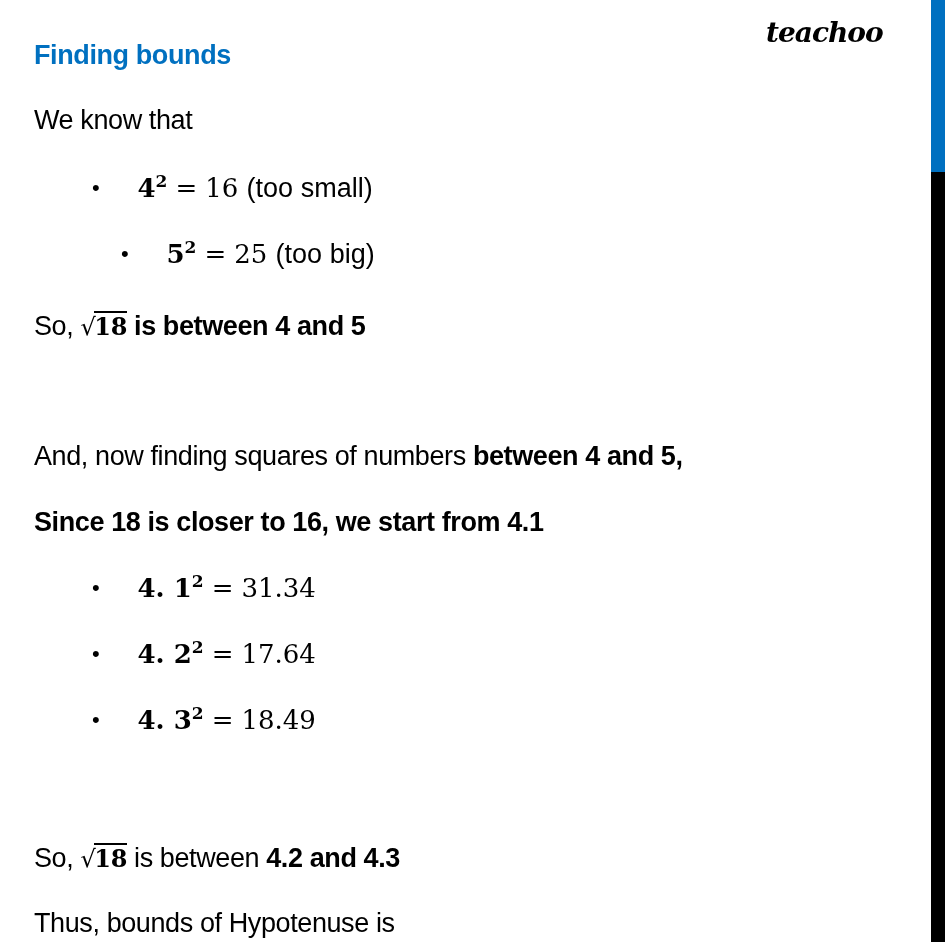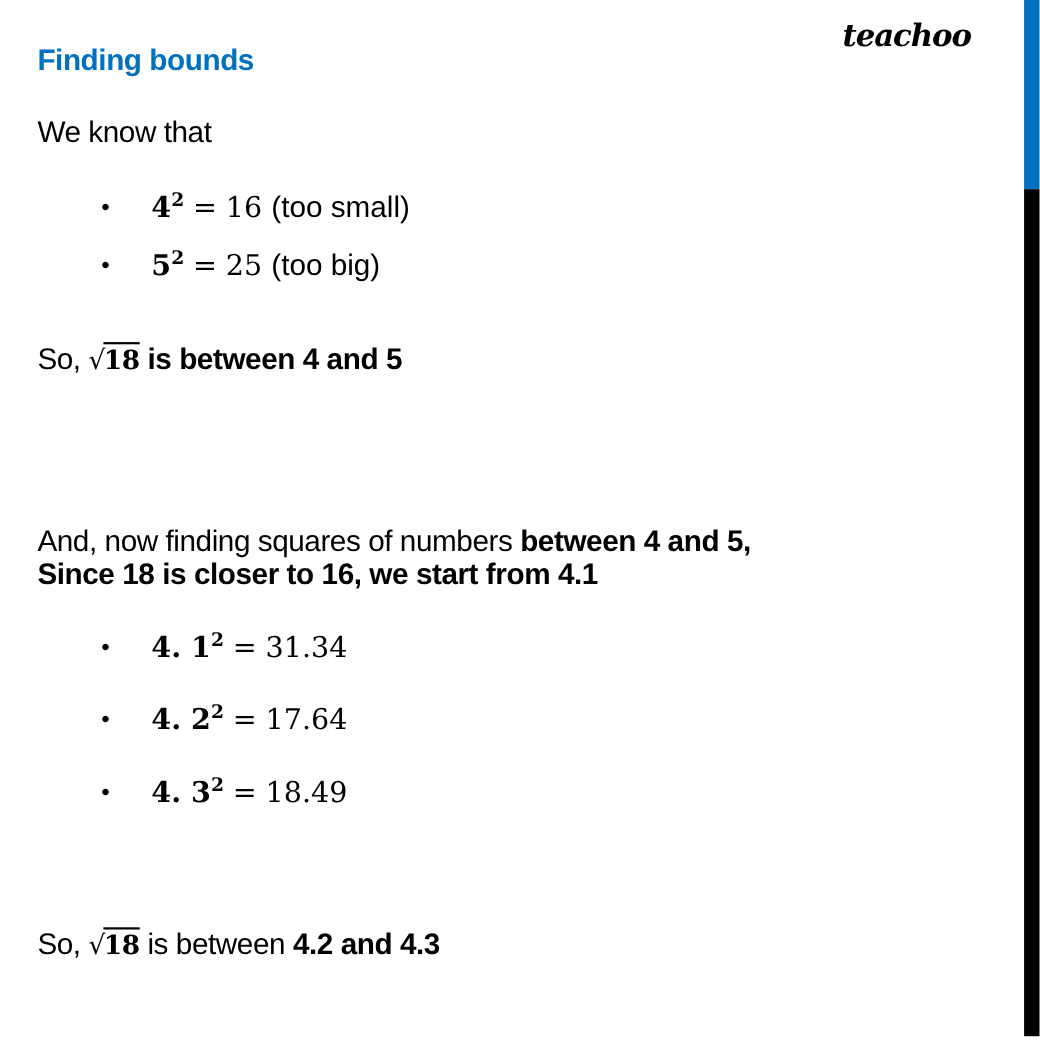--- a/index.html
+++ b/index.html
@@ -119,33 +119,33 @@
   <div class="line" style="top:103px;">We know that</div>
 
   <div class="bullet-row" style="top:171px;">
     <span class="bullet-dot">•</span>
     <span class="math">
       <span class="mb">4</span><sup>2</sup><span class="eq">=</span><span>16</span>
     </span>
     <span>(too small)</span>
   </div>
 
-  <div class="bullet-row" style="top:224px;">
+  <div class="bullet-row" style="top:237px;margin-left:29px;">
     <span class="bullet-dot">•</span>
     <span class="math">
       <span class="mb">5</span><sup>2</sup><span class="eq">=</span><span>25</span>
     </span>
     <span>(too big)</span>
   </div>
 
   <div class="line" style="top:309px;">
     <span>So, </span><span class="sqrt"><span class="radical">√</span><span class="radicand">18</span></span><span class="bold"> is between 4 and 5</span>
   </div>
 
-  <div class="line" style="top:439px;margin-top:36px;">
+  <div class="line" style="top:439px;">
     <span>And, now finding squares of numbers </span><span class="bold">between 4 and 5,</span>
   </div>
 
   <div class="line" style="top:505px;font-weight:bold;">Since 18 is closer to 16, we start from 4.1</div>
 
   <div class="bullet-row" style="top:571px;">
     <span class="bullet-dot">•</span>
     <span class="math">
       <span class="mb">4. 1</span><sup>2</sup><span class="eq">=</span><span>31.34</span>
     </span>
@@ -162,18 +162,19 @@
     <span class="bullet-dot">•</span>
     <span class="math">
       <span class="mb">4. 3</span><sup>2</sup><span class="eq">=</span><span>18.49</span>
     </span>
   </div>
 
   <div class="line" style="top:841px;">
     <span>So, </span><span class="sqrt"><span class="radical">√</span><span class="radicand">18</span></span><span> is between </span><span class="bold">4.2 and 4.3</span>
   </div>
 
+  <div class="line" style="top:906px;">Thus, bounds of Hypotenuse is</div>
 </div>
 
 <div class="edge-bar">
   <div class="edge-blue" style="background: rgb(0, 112, 192);"></div>
   <div class="edge-black" style="background: rgb(0, 0, 0);"></div>
 </div>
 
 </body></html>

